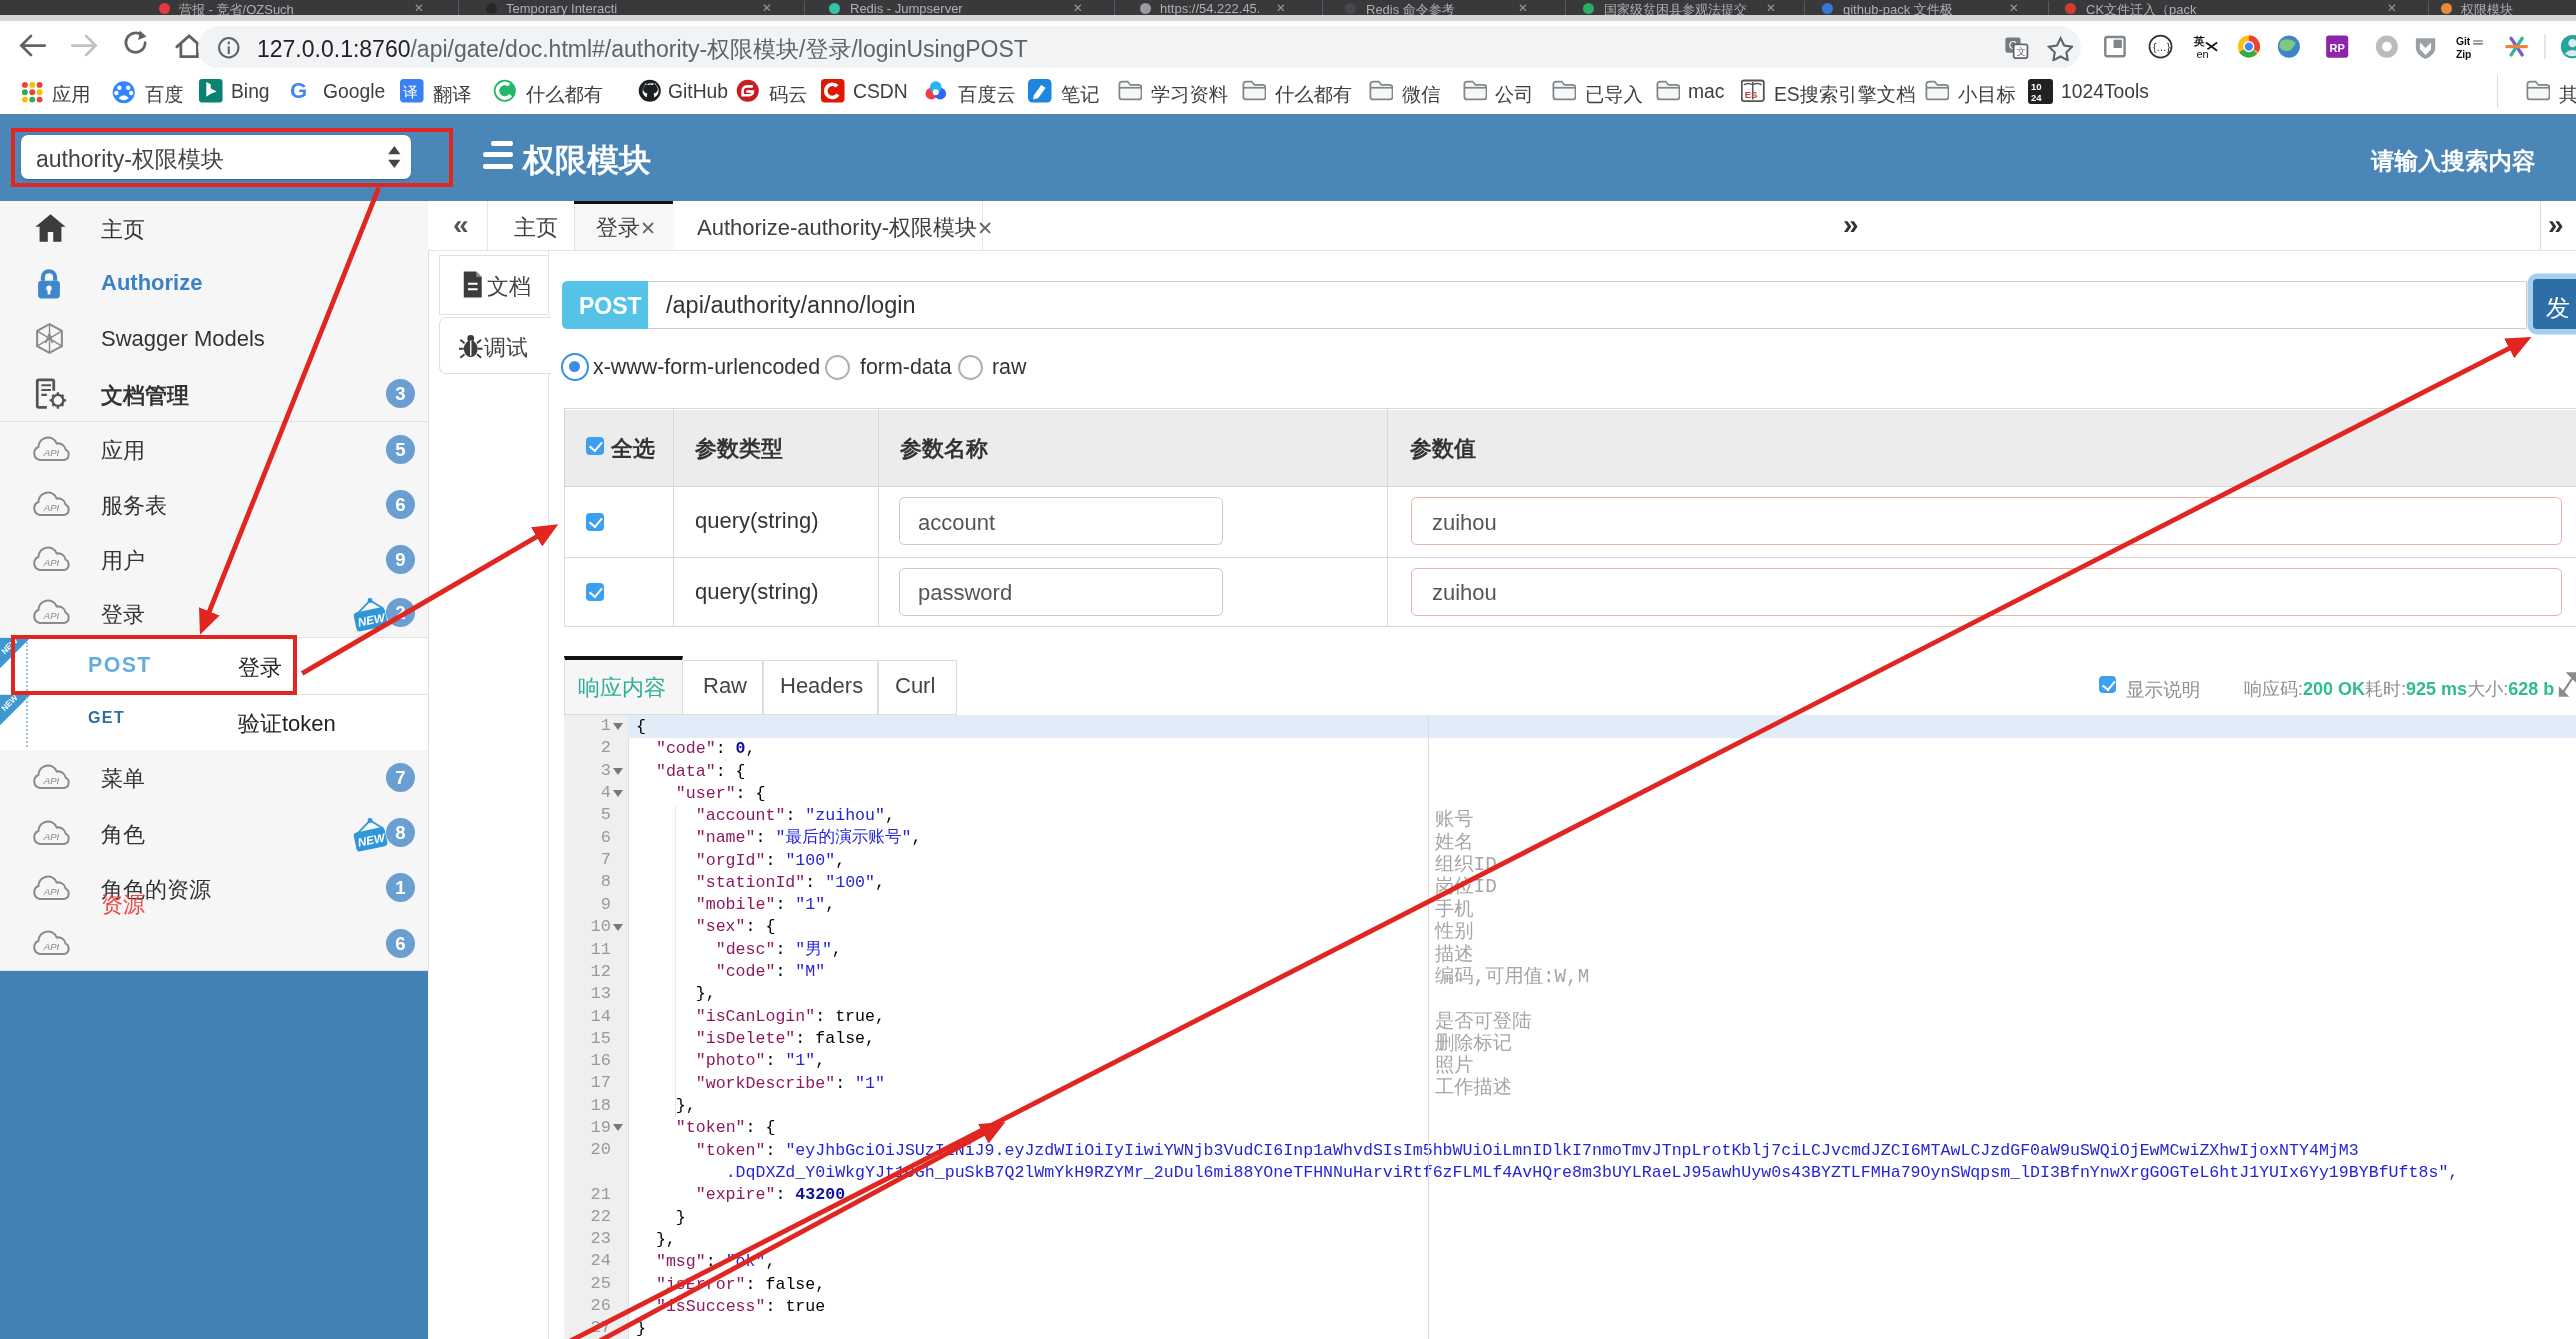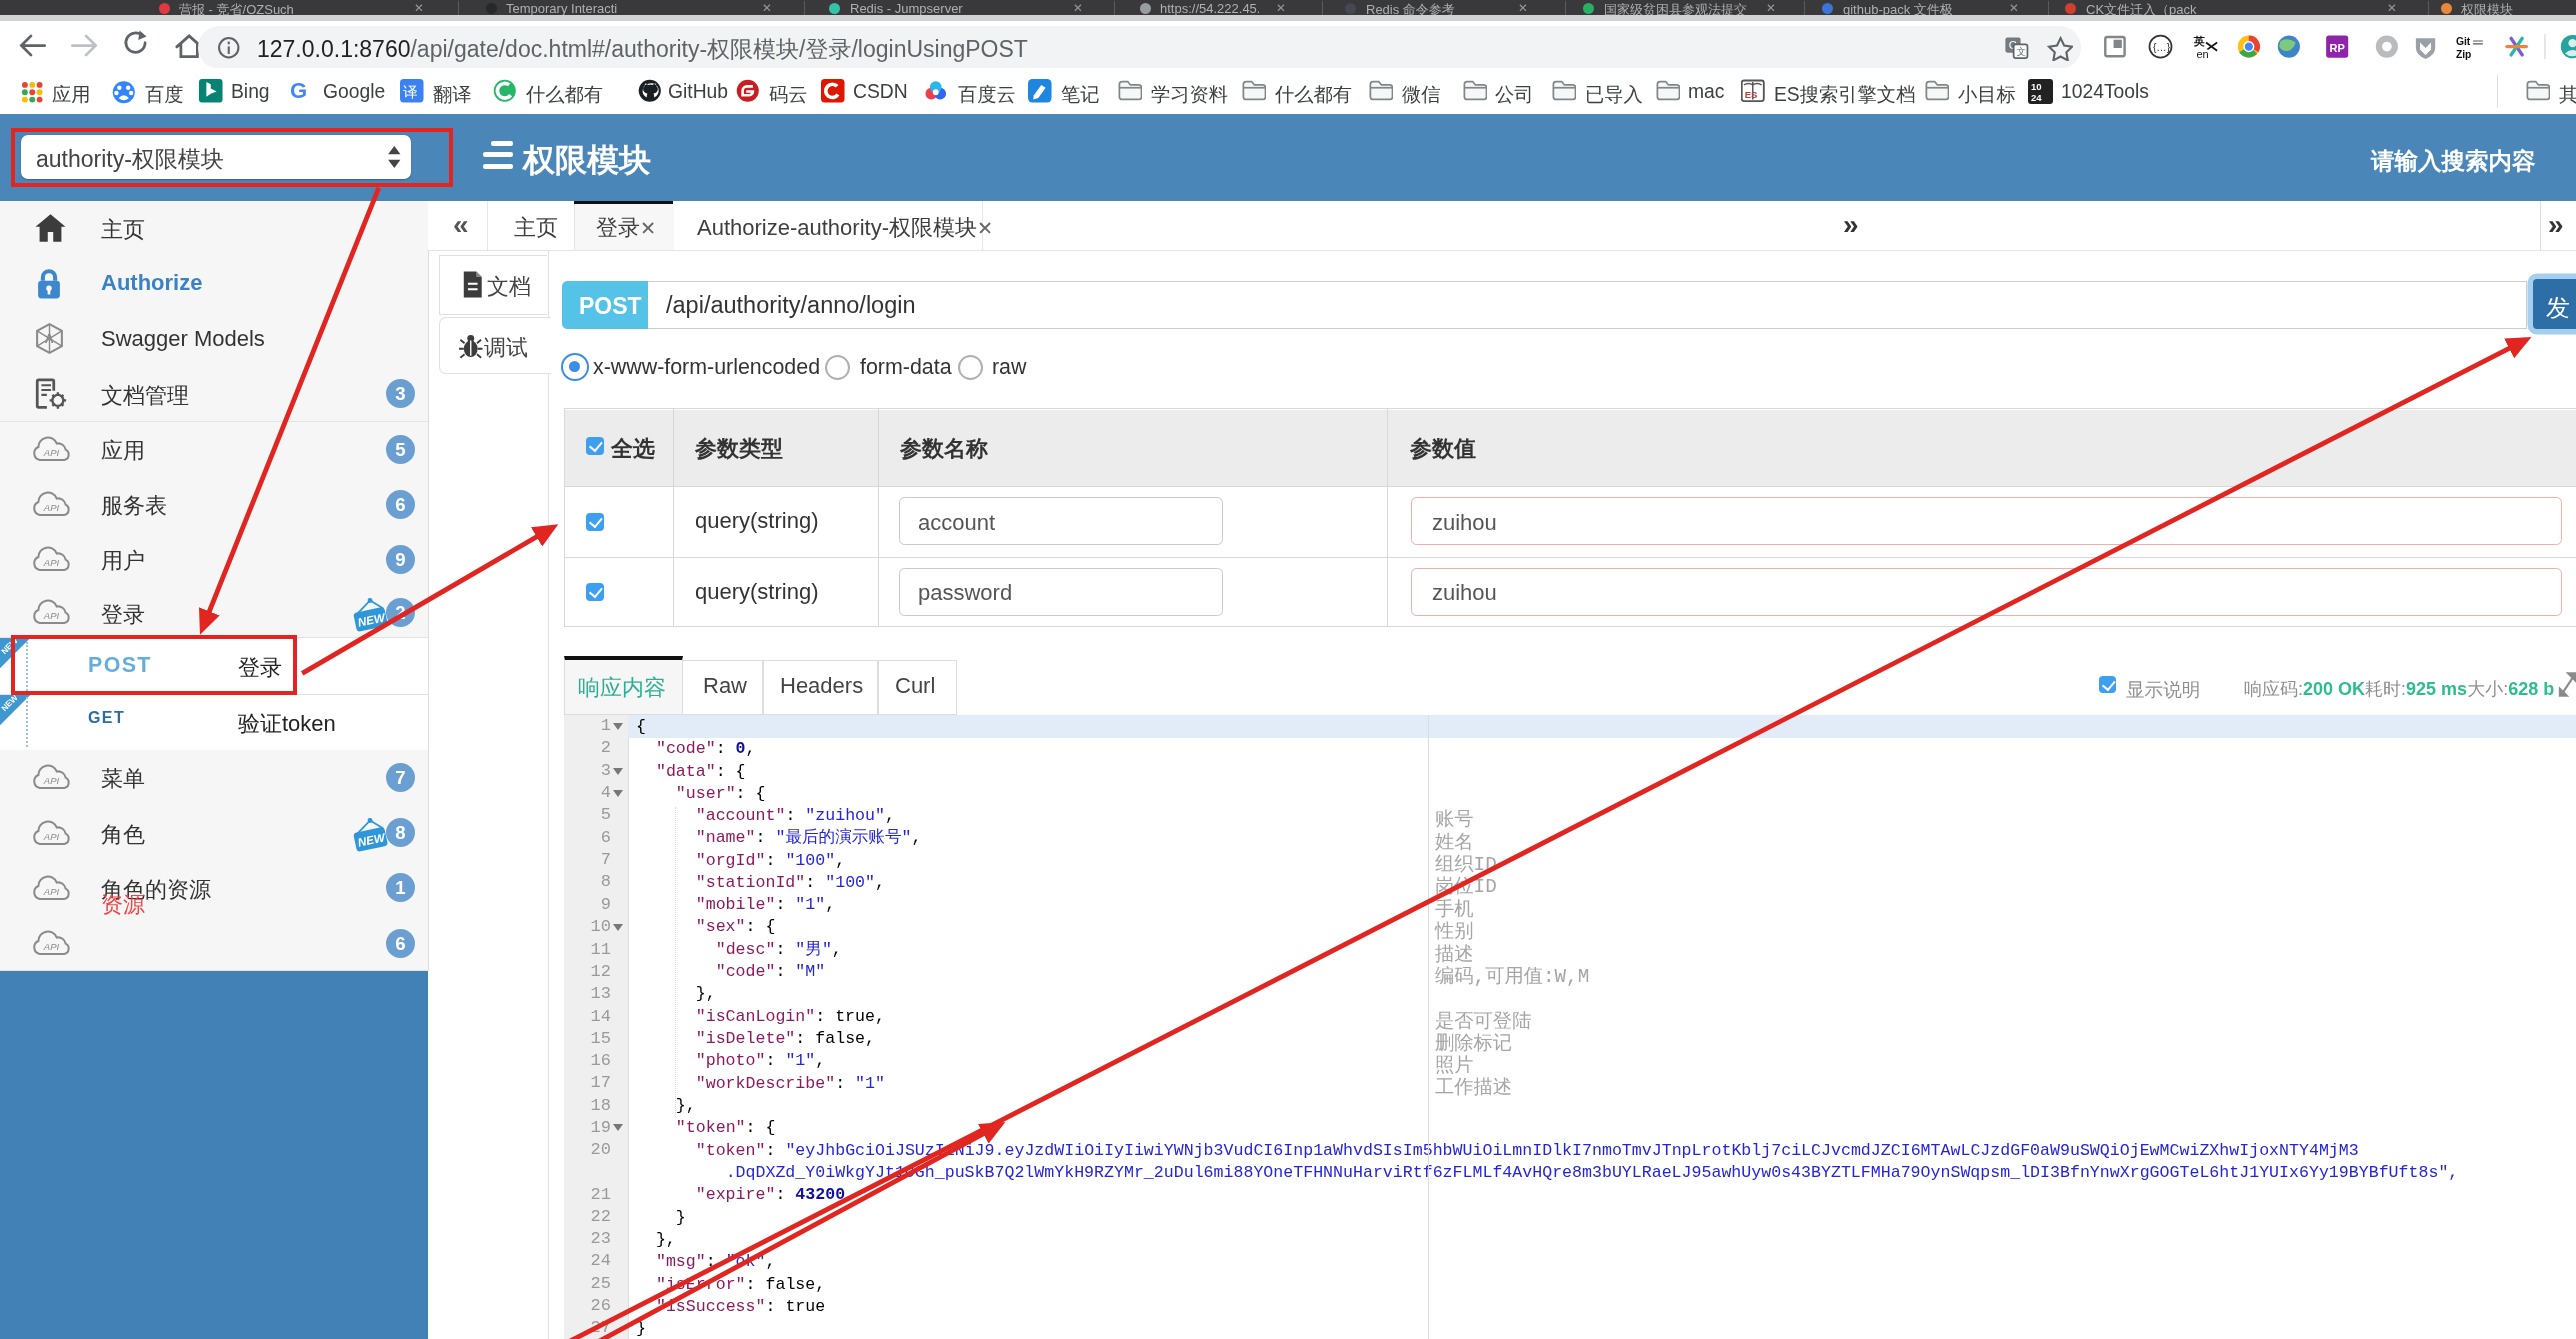--- a/index.html
+++ b/index.html
@@ -283,21 +283,21 @@
 <div class="mtext" style="top:326px;color:#333;font-weight:normal;">Swagger Models</div>
 <div class="mrow" style="top:366px;height:55px;background:#f6f6f6;"></div>
 <svg class="ab" style="left:33px;top:377px;" width="36" height="33" viewBox="0 0 52 48">
       <path d="M4 6 q0-4 4-4 h20 q4 0 4 4 v14 h-4 V6 H8 v36 h12 v4 H8 q-4 0 -4 -4z" fill="#555"></path>
       <path d="M12 12 h14 M12 19 h14 M12 26 h8" stroke="#555" stroke-width="3"></path>
       <circle cx="36" cy="34" r="8" fill="none" stroke="#555" stroke-width="3.5"></circle>
       <g stroke="#555" stroke-width="3.5">
         <path d="M36 22 v5 M36 41 v5 M24 34 h5 M43 34 h5 M28 26 l3.5 3.5 M40.5 38.5 l3.5 3.5 M44 26 l-3.5 3.5 M31.5 38.5 L28 42"></path>
       </g>
     </svg>
-<div class="mtext" style="top:381px;color:#333;font-weight:normal;">文档管理</div>
+<div class="mtext" style="top:381px;color:#333;font-weight:bold;">文档管理</div>
 <div class="badge" style="left:386px;top:379px;">3</div>
 <div class="mrow" style="top:422px;height:55px;background:#f6f6f6;"></div>
 <svg class="ab" style="left:30px;top:434px;" width="44" height="30" viewBox="0 0 64 44">
 <path d="M14 38 a10 10 0 0 1 -2 -19 a14 14 0 0 1 27 -5 a11 11 0 0 1 13 9 a8 8 0 0 1 -2 15 z" fill="none" stroke="#8a8a8a" stroke-width="3"></path>
 <text x="20" y="32" font-size="14" font-style="italic" fill="#8a8a8a">API</text>
     </svg>
 <div class="mtext" style="top:436px;color:#333;font-weight:normal;">应用</div>
 <div class="badge" style="left:386px;top:435px;">5</div>
 <div class="mrow" style="top:477px;height:55px;background:#f6f6f6;"></div>
 <svg class="ab" style="left:30px;top:489px;" width="44" height="30" viewBox="0 0 64 44">

